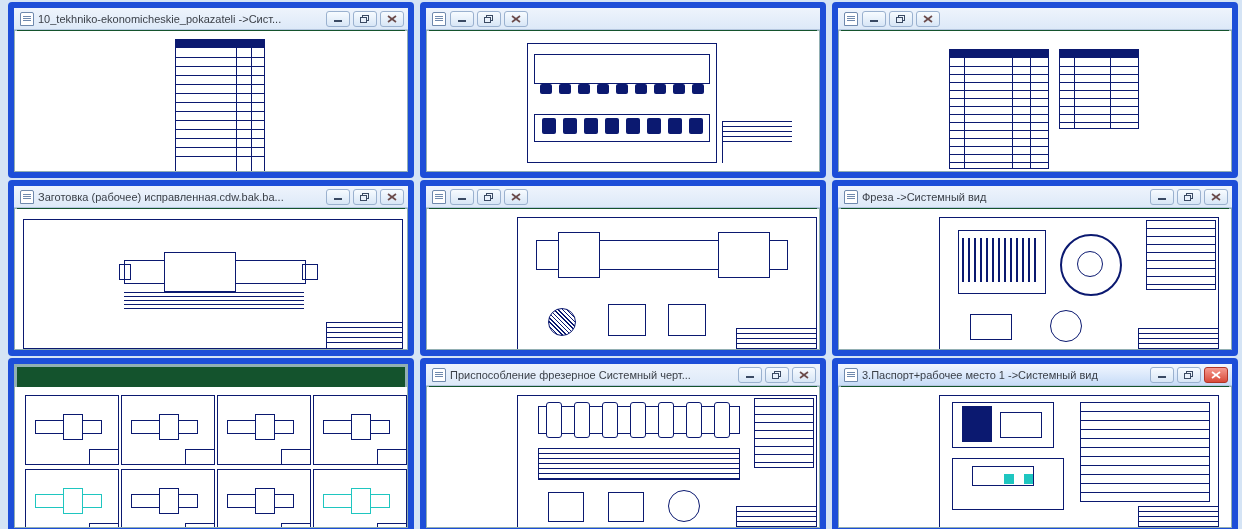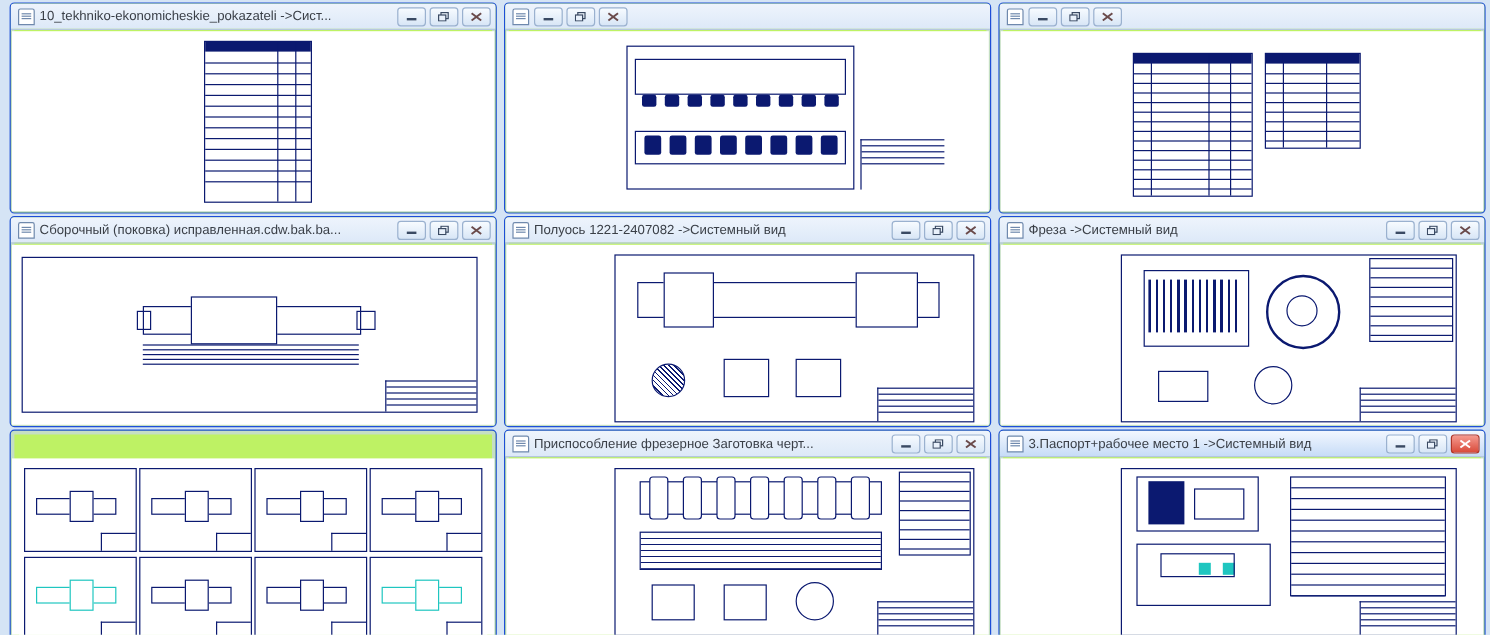--- a/index.html
+++ b/index.html
@@ -9,22 +9,22 @@
     font-family:"Segoe UI",Tahoma,sans-serif;
     overflow:hidden;
   }
   .workspace{
     position:relative;
     width:1242px;height:529px;
     overflow:hidden;
   }
   .mdi-win{
     position:absolute;
-    background:#bef264;
-    border:1px solid #1d4ed8;
+    background:#14532d;
+    border:6px solid #1d4ed8;
     border-radius:4px;
     box-shadow:0 0 0 3px rgba(200,215,235,0.7) inset;
     box-sizing:border-box;
     overflow:hidden;
   }
   .titlebar{
     height:22px;
     display:flex;
     align-items:center;
     background:linear-gradient(#eef4fc,#dde9f8);
@@ -275,21 +275,21 @@
           <div class="thin-line" style="left:0;right:0;top:64px;height:1px;"></div>
           <div class="thin-line" style="left:0;right:0;top:72px;height:1px;"></div>
           <div class="thin-line" style="top:0;bottom:0;left:14px;width:1px;"></div>
           <div class="thin-line" style="top:0;bottom:0;left:50px;width:1px;"></div>
         </div>
       </div>
     </div>
     <div class="mdi-win" style="left: 8px; top: 180px; width: 406px; height: 176px;">
       <div class="titlebar">
         <span class="doc-icon"></span>
-        <span class="title-text">Сборочный (поковка) исправленная.cdw.bak.ba...</span>
+        <span class="title-text">Заготовка (рабочее) исправленная.cdw.bak.ba...</span>
         <span class="win-btns">
           <span class="wbtn">
             <svg width="10" height="8" viewBox="0 0 10 8">
               <rect x="1" y="5" width="8" height="2" fill="#3a4a63"></rect>
             </svg>
           </span>
           <span class="wbtn">
             <svg width="10" height="8" viewBox="0 0 10 8">
               <rect x="2.5" y="0.5" width="6" height="5" fill="none" stroke="#3a4a63"></rect>
               <rect x="0.5" y="2.5" width="6" height="5" fill="#e9f1fb" stroke="#3a4a63"></rect>
@@ -320,21 +320,20 @@
             <div class="tb-row"></div>
             <div class="tb-row"></div>
             <div class="tb-row"></div>
           </div>
         </div>
       </div>
     </div>
     <div class="mdi-win" style="left: 420px; top: 180px; width: 406px; height: 176px;">
       <div class="titlebar">
         <span class="doc-icon"></span>
-        <span class="title-text">Полуось 1221-2407082 -&gt;Системный вид</span>
         <span class="win-btns">
           <span class="wbtn">
             <svg width="10" height="8" viewBox="0 0 10 8">
               <rect x="1" y="5" width="8" height="2" fill="#3a4a63"></rect>
             </svg>
           </span>
           <span class="wbtn">
             <svg width="10" height="8" viewBox="0 0 10 8">
               <rect x="2.5" y="0.5" width="6" height="5" fill="none" stroke="#3a4a63"></rect>
               <rect x="0.5" y="2.5" width="6" height="5" fill="#e9f1fb" stroke="#3a4a63"></rect>
@@ -461,21 +460,21 @@
             <div style="position:absolute;left:10%;top:35%;width:70%;height:18%;border:1px solid #1fc6c0;"></div>
             <div style="position:absolute;left:40%;top:26%;width:20%;height:36%;border:1px solid #1fc6c0;background:#fff;"></div>
             <div style="position:absolute;right:0;bottom:0;width:28px;height:14px;border-left:1px solid #0b1970;border-top:1px solid #0b1970;"></div>
           </div>
         </div>
       </div>
     </div>
     <div class="mdi-win" style="left: 420px; top: 358px; width: 406px; height: 176px;">
       <div class="titlebar">
         <span class="doc-icon"></span>
-        <span class="title-text">Приспособление фрезерное Заготовка черт...</span>
+        <span class="title-text">Приспособление фрезерное Системный черт...</span>
         <span class="win-btns">
           <span class="wbtn">
             <svg width="10" height="8" viewBox="0 0 10 8">
               <rect x="1" y="5" width="8" height="2" fill="#3a4a63"></rect>
             </svg>
           </span>
           <span class="wbtn">
             <svg width="10" height="8" viewBox="0 0 10 8">
               <rect x="2.5" y="0.5" width="6" height="5" fill="none" stroke="#3a4a63"></rect>
               <rect x="0.5" y="2.5" width="6" height="5" fill="#e9f1fb" stroke="#3a4a63"></rect>

